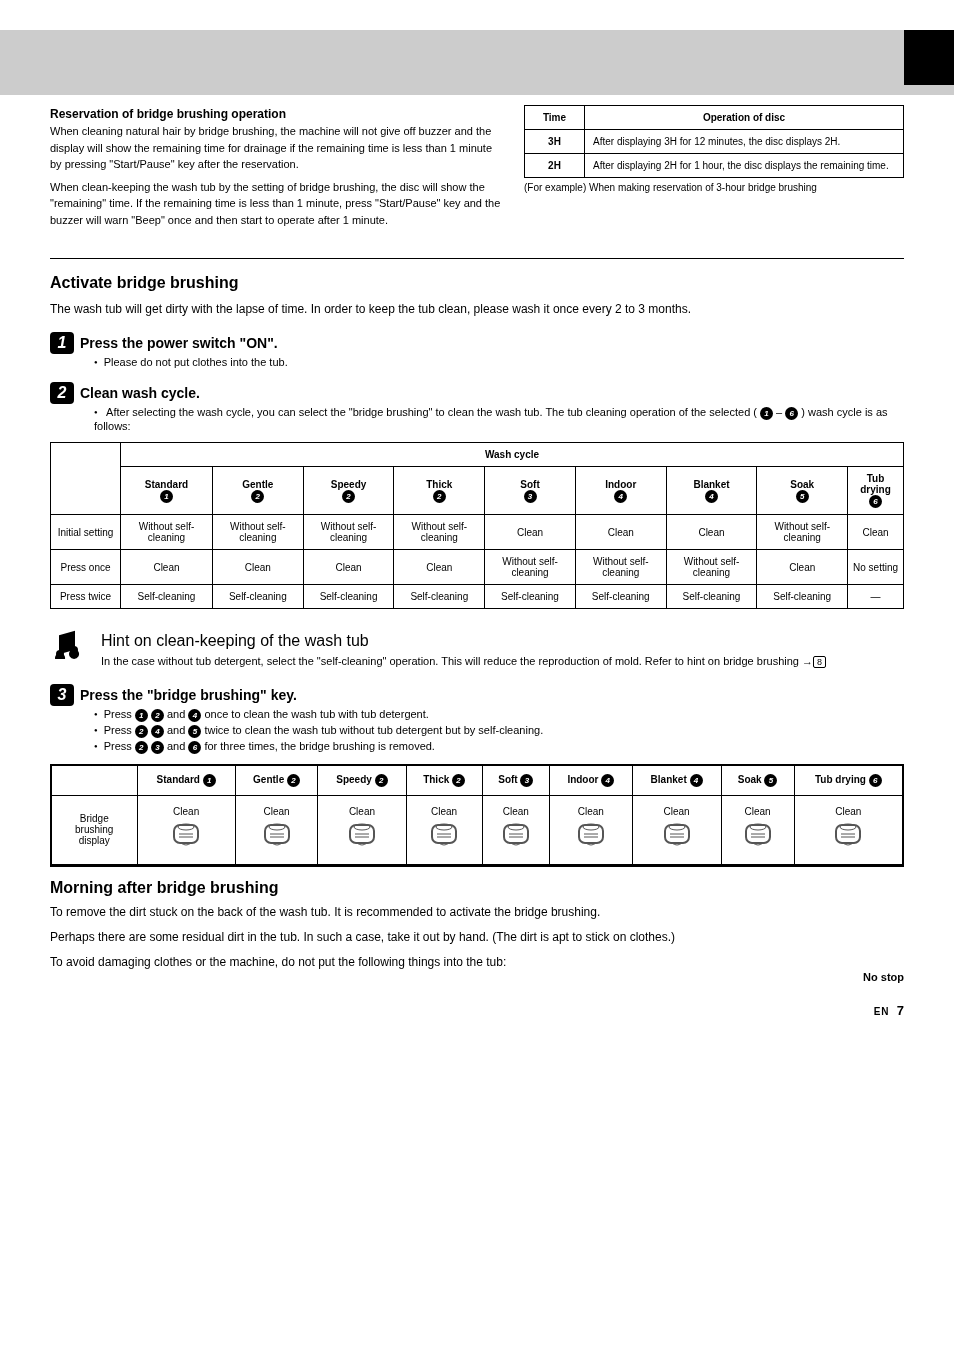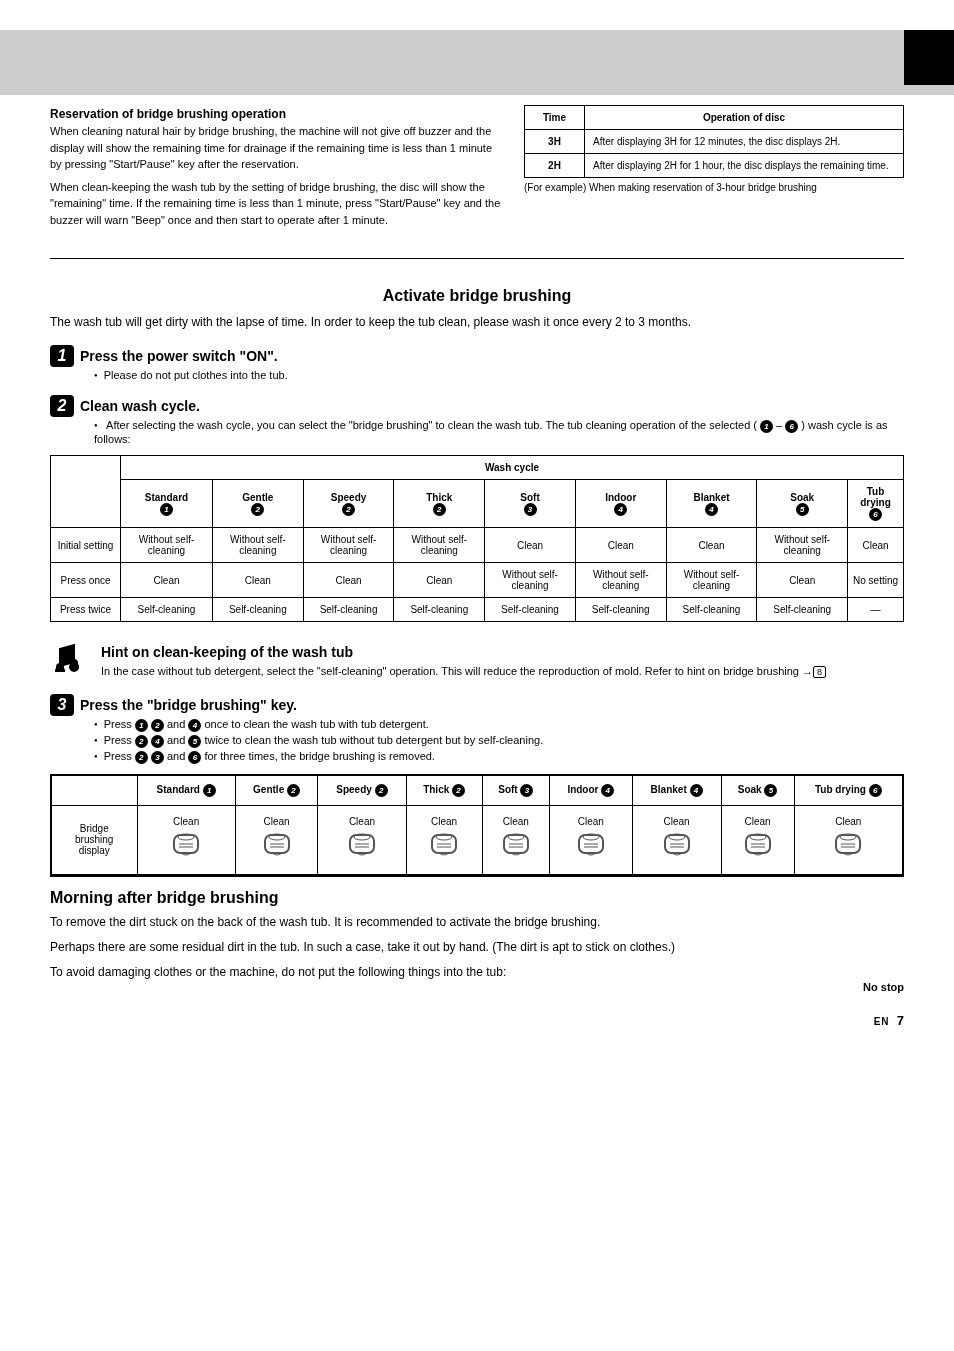--- a/index.html
+++ b/index.html
@@ -8,36 +8,36 @@
   .black-tab { position: absolute; top: 0; right: 0; width: 50px; height: 55px; background: #000; }
   .gray-header { background: #ccc; height: 65px; margin-top: 30px; }
   .content { padding: 0 50px 60px 50px; }
   .top-row { display: flex; gap: 22px; margin-top: 10px; }
   .left-col { flex: 1; font-size: 11px; line-height: 1.5; }
   .right-col { width: 380px; }
   .disc-table { border-collapse: collapse; width: 100%; }
   .disc-table td, .disc-table th { border: 1px solid #000; padding: 6px 8px; font-size: 10px; font-weight: normal; text-align: left; vertical-align: middle; }
   .disc-table th:first-child, .disc-table td:first-child { width: 60px; text-align: center; font-weight: bold; }
   .disc-table th { text-align: center; font-weight: bold; }
-  .section-heading { font-weight: bold; font-size: 16px; margin-top: 30px; border-top: 1px solid #000; padding-top: 28px; text-align: center; }
+  .section-heading { font-weight: bold; font-size: 16px; margin-top: 30px; border-top: 1px solid #000; padding-top: 15px; }
   .intro { font-size: 12px; margin-top: 8px; line-height: 1.5; }
   .step-num { display: inline-block; width: 24px; height: 22px; background: #000; color: #fff; border-radius: 4px; font-style: italic; font-weight: bold; font-size: 16px; text-align: center; line-height: 22px; margin-right: 6px; }
   .step-line { display: flex; align-items: center; margin-top: 14px; }
   .step-line .txt { font-weight: bold; font-size: 14px; }
   .bullet-line { margin-left: 44px; font-size: 11px; margin-top: 2px; }
   .bullet-line::before { content: "●"; font-size: 6px; margin-right: 6px; position: relative; top: -2px; }
   .wash-table { border-collapse: collapse; width: 100%; margin-top: 10px; }
   .wash-table th, .wash-table td { border: 1px solid #000; padding: 6px 4px; font-size: 10px; text-align: center; vertical-align: middle; }
   .wash-table .row-head { text-align: center; font-weight: normal; }
   .wash-table th.blank { border-top: 1px solid #000; border-left: 1px solid #000; }
   .tiny-circle { display: inline-block; width: 13px; height: 13px; border-radius: 50%; background: #000; color: #fff; font-size: 8px; font-weight: bold; font-style: italic; line-height: 13px; text-align: center; }
   .note-box { display: flex; align-items: flex-start; gap: 15px; margin-top: 20px; }
   .music-icon { width: 36px; height: 30px; flex-shrink: 0; }
   .hint-text p { font-size: 11px; line-height: 1.5; }
-  .hint-text .heading { font-weight: bold; font-size: 14px; }
+  .hint-text .heading { font-weight: normal; font-size: 16px; }
   .page-ref { display: inline-block; }
   .bridge-table { border-collapse: collapse; width: 100%; border: 2px solid #000; margin-top: 10px; }
   .bridge-table th, .bridge-table td { border: 1px solid #000; padding: 8px; font-size: 10px; text-align: center; vertical-align: middle; }
   .bridge-table td { height: 70px; }
   .morning-heading { font-weight: bold; font-size: 16px; border-top: 1px solid #000; padding-top: 12px; }
   .morning-text { font-size: 12px; margin-top: 6px; line-height: 1.6; }
   .nostop-label { font-weight: bold; font-size: 11px; float: right; clear: right; margin-right: 0; margin-top: -2px; }
   .page-num { text-align: right; font-size: 13px; font-weight: bold; margin-top: 20px; }
   .en-label { font-size: 10px; font-weight: bold; letter-spacing: 1px; margin-left: 2px; }
   .brush-svg { width: 34px; height: 34px; }

